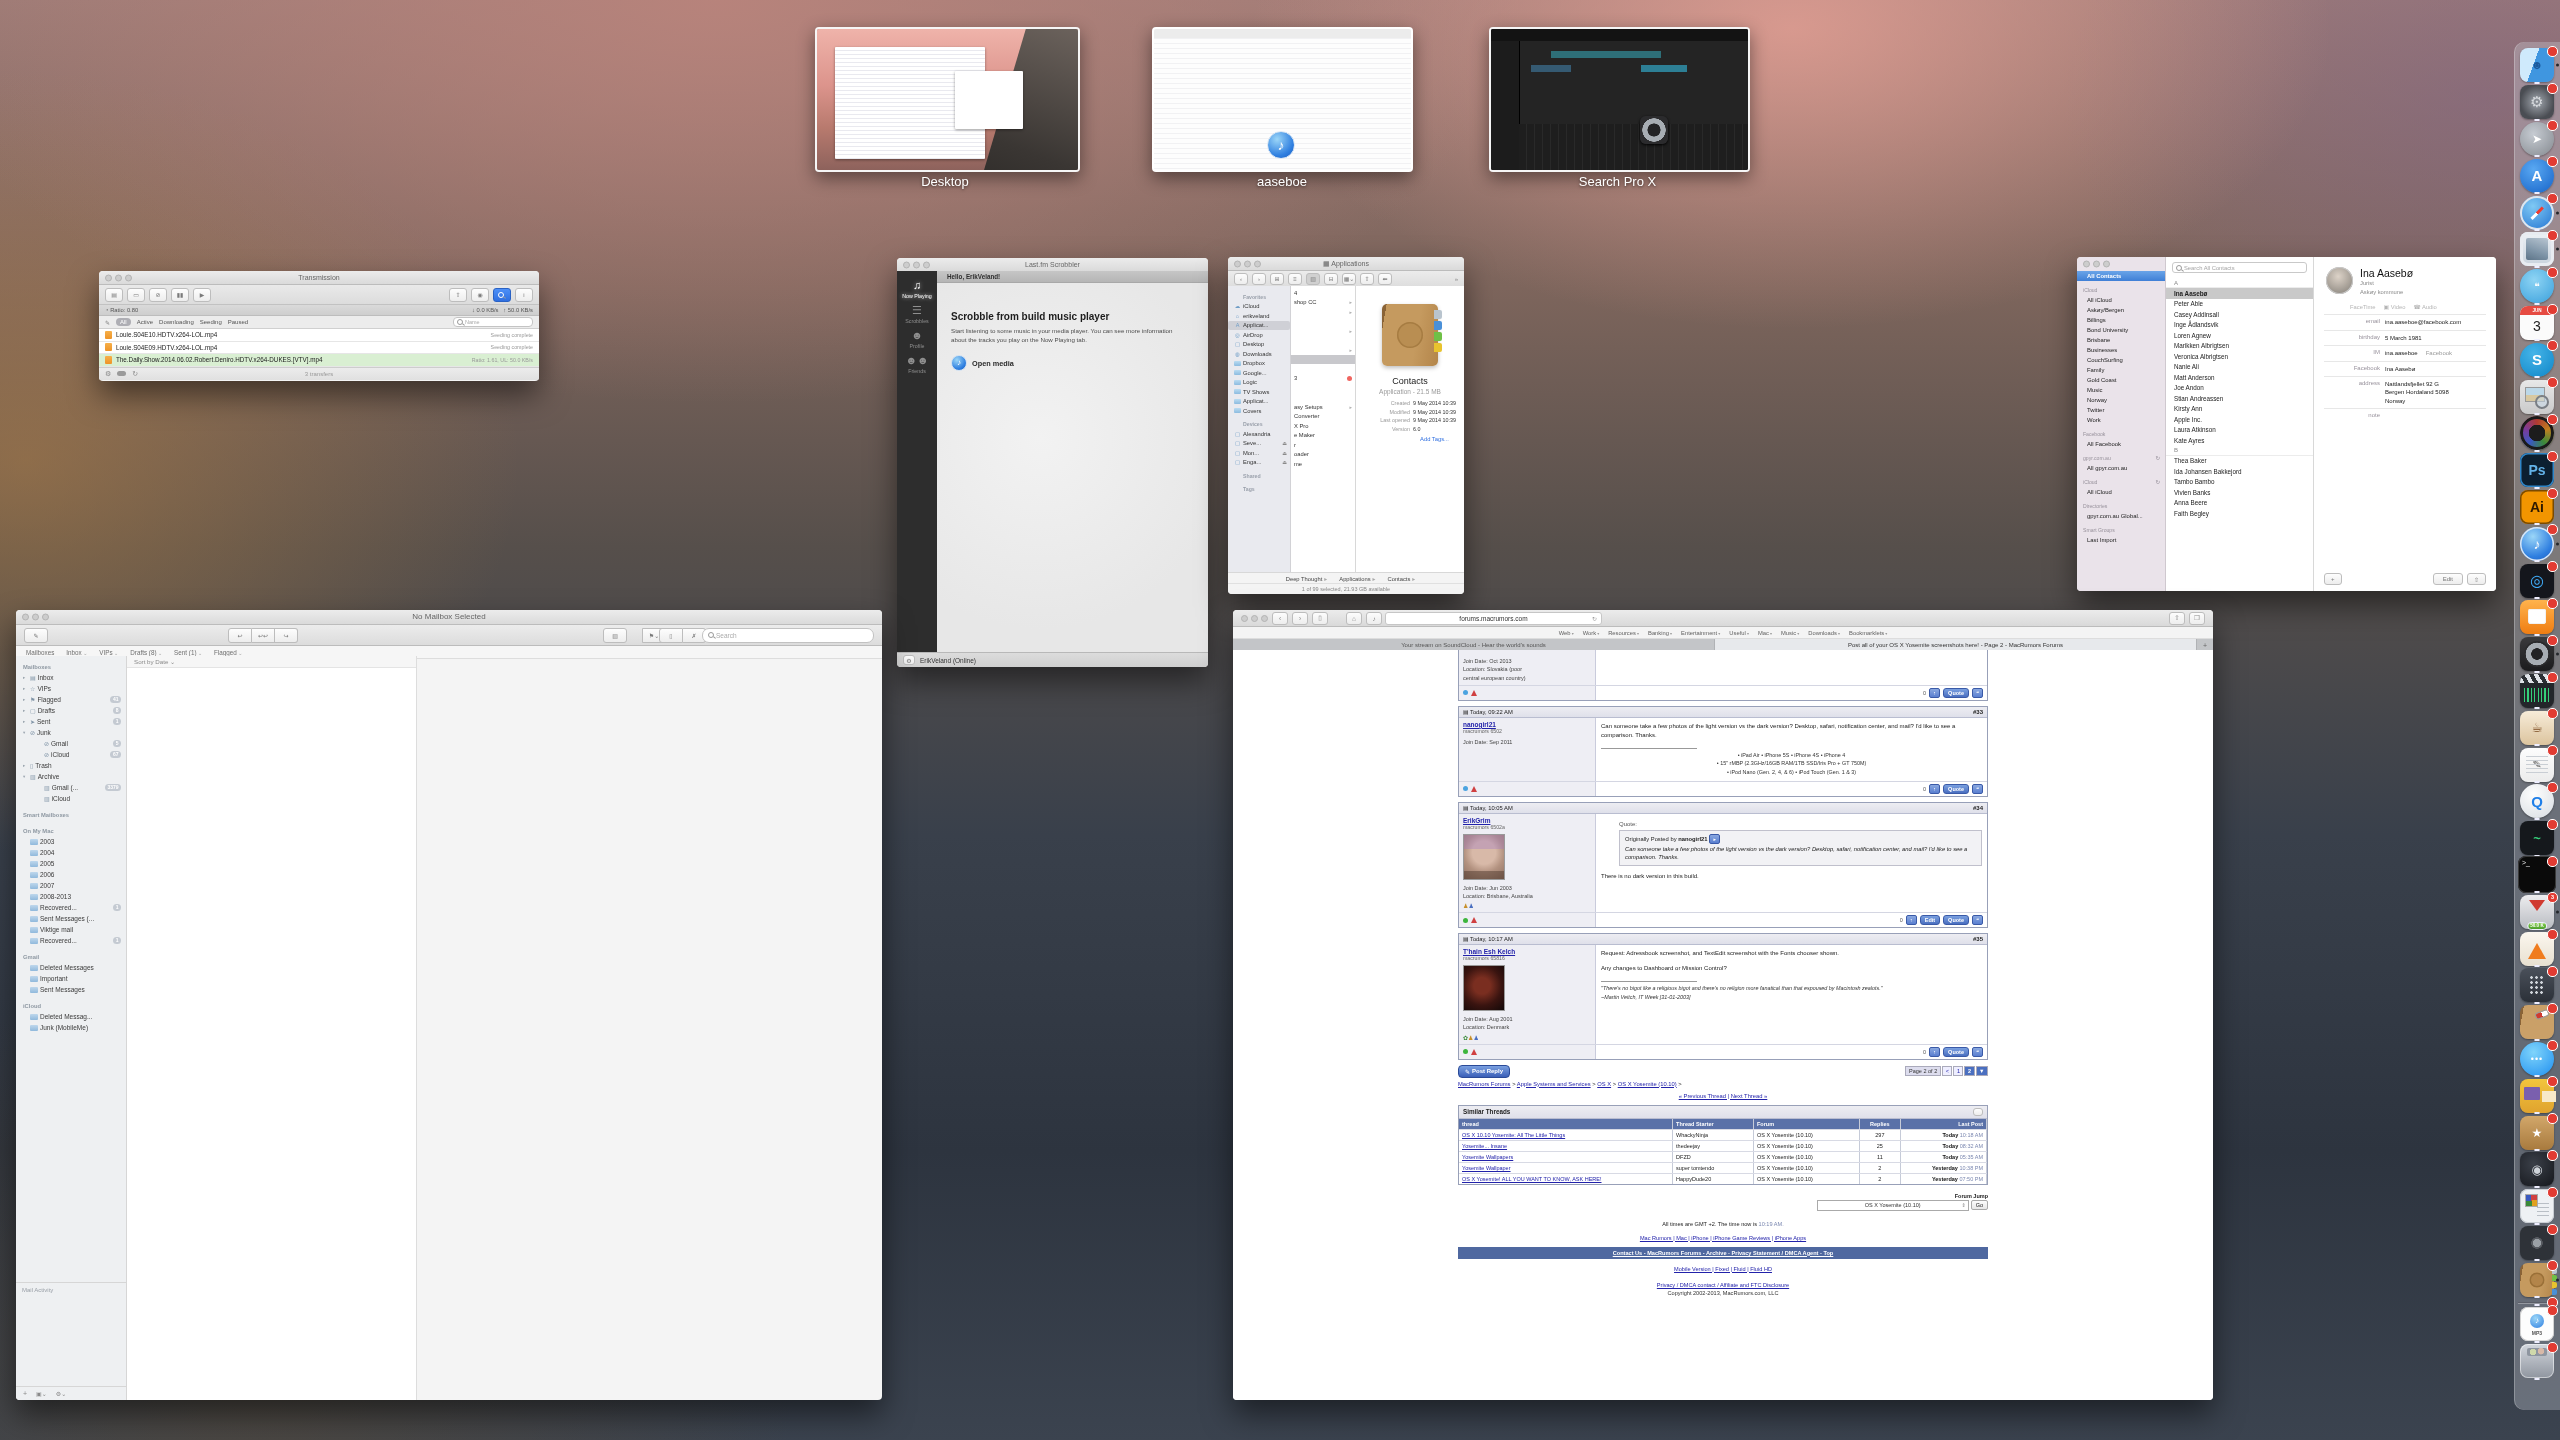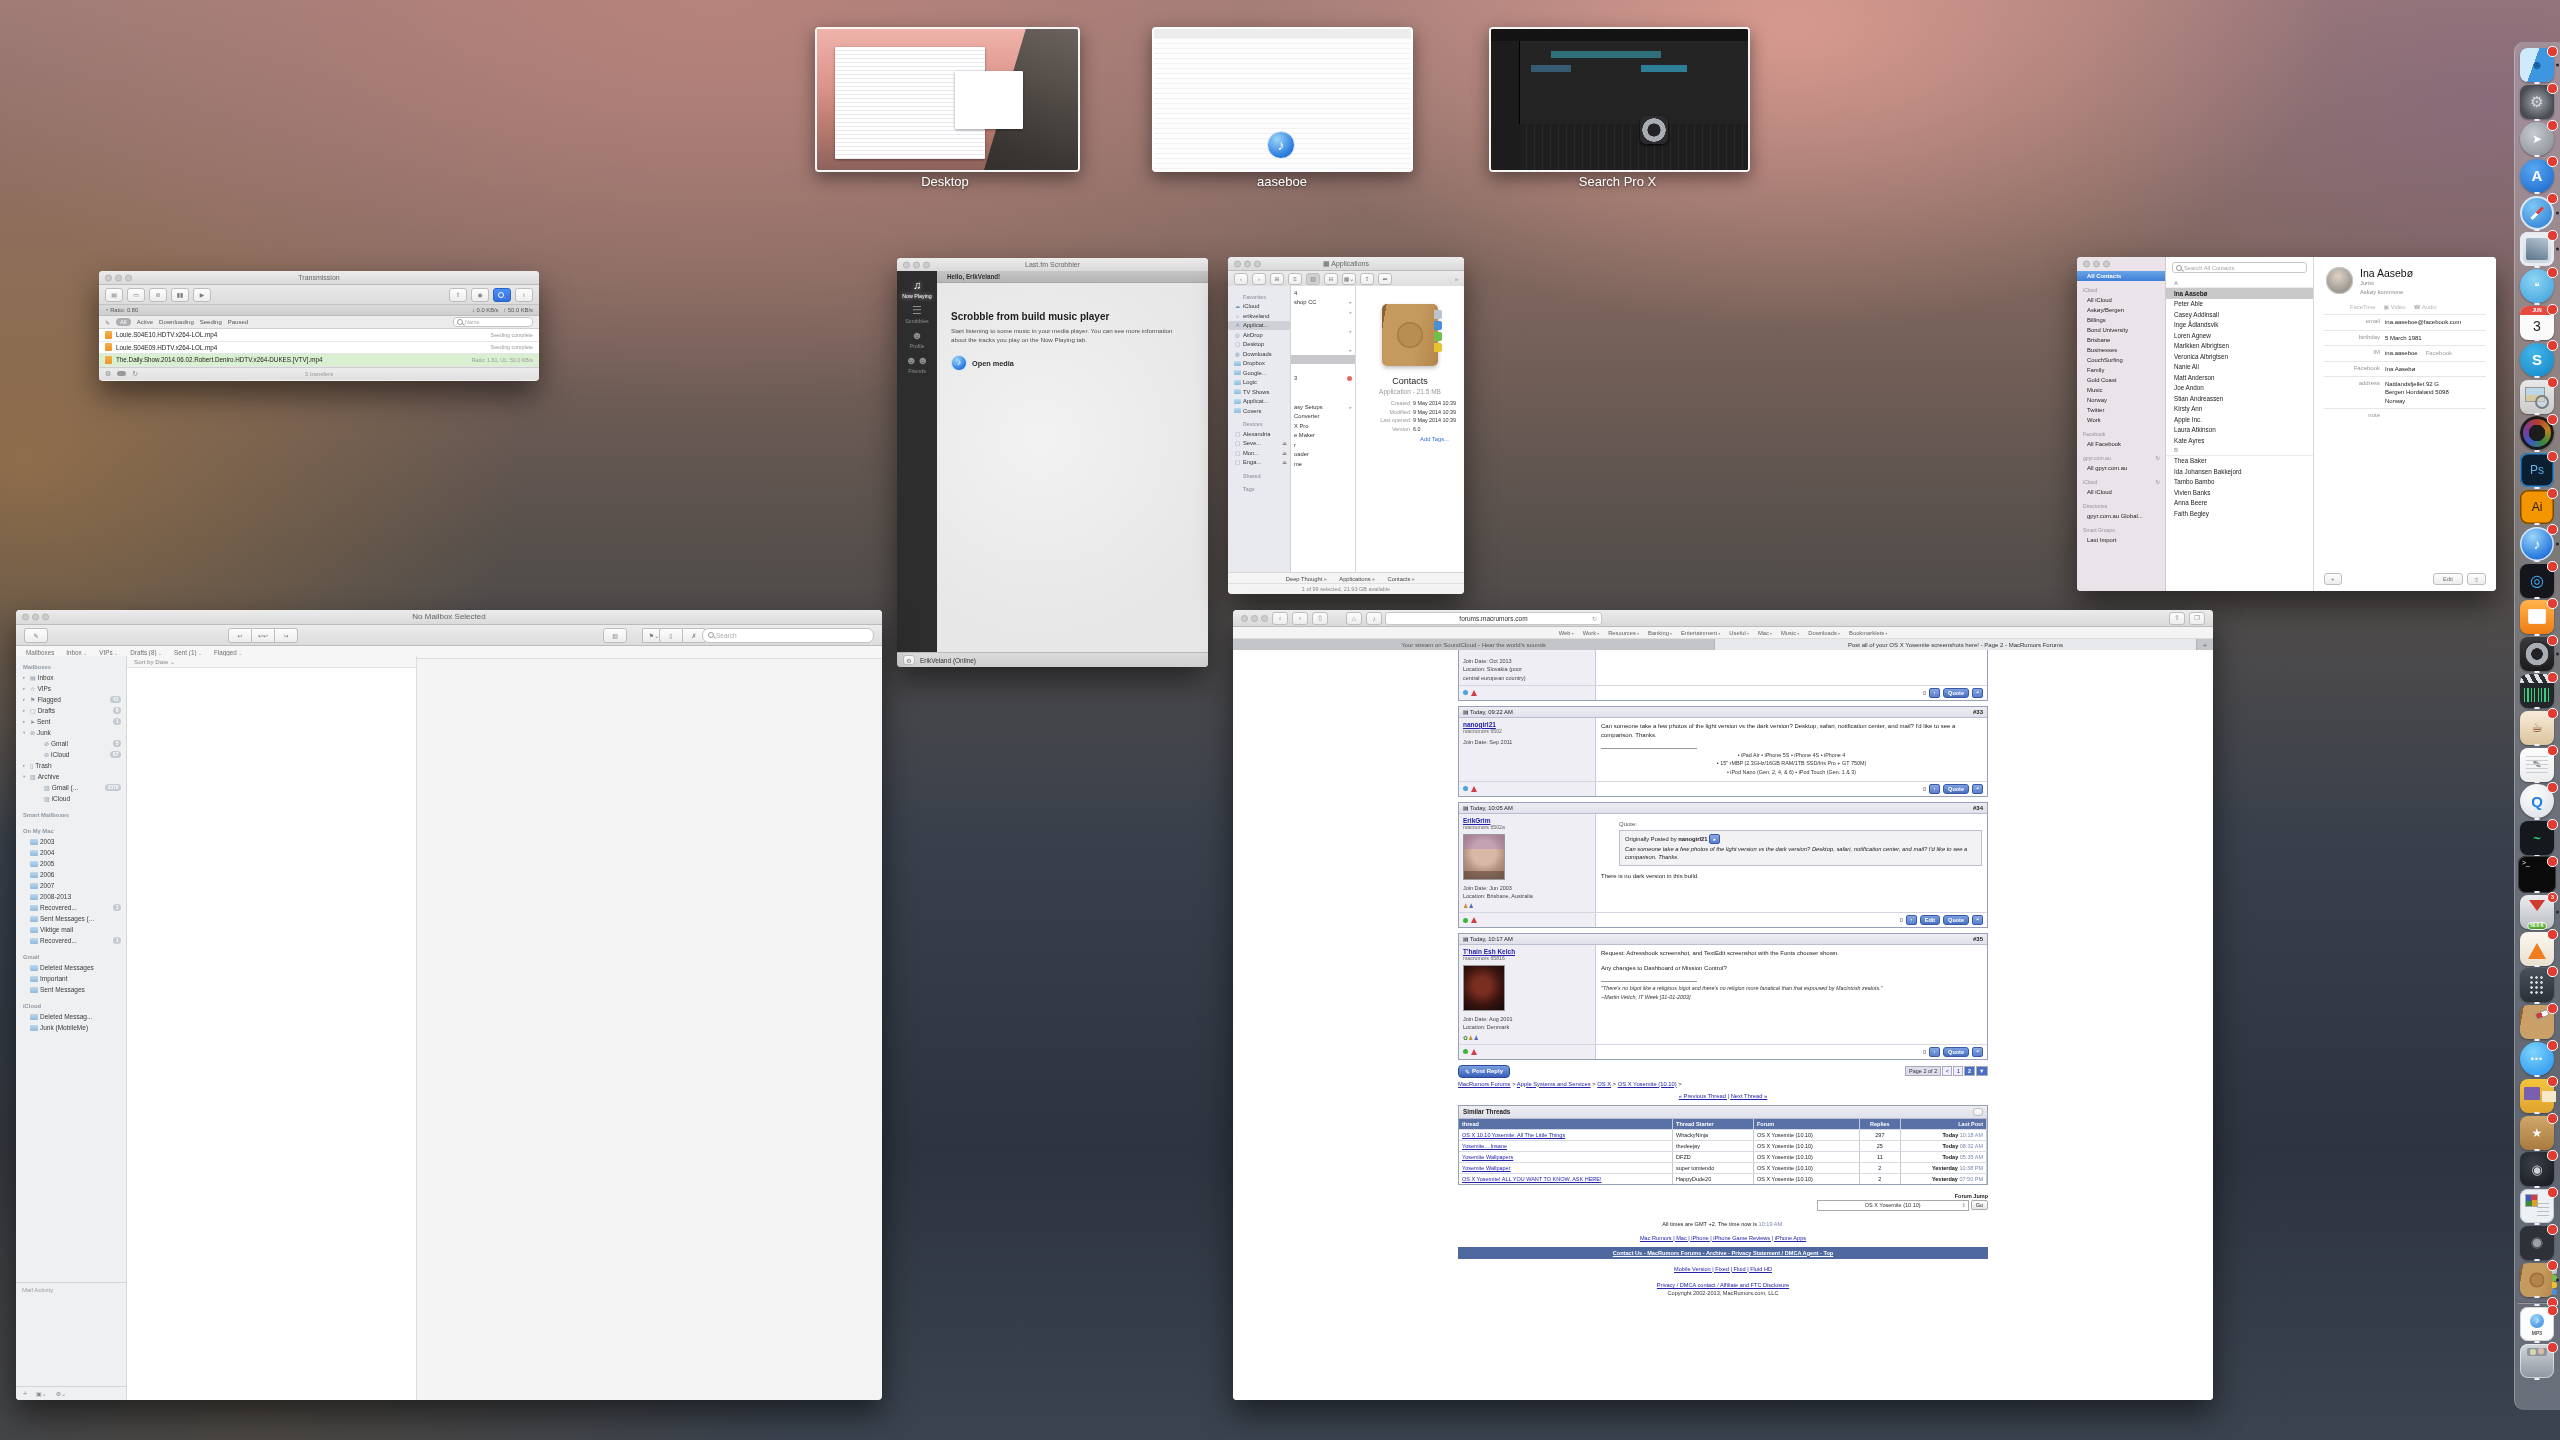--- a/index.html
+++ b/index.html
@@ -304,22 +304,22 @@
   [data-ic="calendar"] .g1{margin-top:8px}
   [data-ic="skype"]{border-radius:50%;background:radial-gradient(circle at 40% 30%,#45b4e8,#0f86c8);color:#fff;font-size:15px;font-weight:bold}
   [data-ic="preview"]{background:linear-gradient(#e8e8e8,#cacaca)}
   [data-ic="preview"]::before{content:"";position:absolute;left:5px;top:7px;width:18px;height:13px;
     background:linear-gradient(#bcd8e8 0 55%,#d8c8a0 55%);border:.8px solid #999}
   [data-ic="preview"]::after{content:"";position:absolute;right:5px;bottom:5px;width:10px;height:10px;border-radius:50%;
     border:2px solid #7a7f85;background:rgba(200,220,235,.5)}
   [data-ic="aperture"]{border-radius:50%;background:
      radial-gradient(circle,#1c1c1c 34%,transparent 35%),
      conic-gradient(#b03a30,#c08020,#3a8a3a,#3a5ac0,#7a3a9a,#b03a30);box-shadow:inset 0 0 0 3px #1a1a1a, 0 1px 2px rgba(0,0,0,.4)}
-  [data-ic="photoshop"]{background:#0c1f30;box-shadow:inset 0 0 0 1.5px #2f86c8;color:#63b2e8;font-size:12px;font-weight:normal}
-  [data-ic="illustrator"]{background:#f29500;box-shadow:inset 0 0 0 1.5px #7a4a00;color:#2e1a00;font-size:12px;font-weight:normal}
+  [data-ic="photoshop"]{background:#0c1f30;box-shadow:inset 0 0 0 1.5px #2f86c8;color:#63b2e8;font-size:14px;font-weight:bold}
+  [data-ic="illustrator"]{background:#f29500;box-shadow:inset 0 0 0 1.5px #7a4a00;color:#2e1a00;font-size:14px;font-weight:bold}
   [data-ic="itunes"]{border-radius:50%;background:radial-gradient(circle at 38% 28%,#9bd6f8,#2f7fe0 62%,#1a55b8);
     box-shadow:inset 0 0 0 1.5px #d9e6f4;color:#fff;font-size:14px}
   [data-ic="bluerings"]{background:#14161c;color:#3fa9f5;font-size:16px}
   [data-ic="ibooks"]{background:linear-gradient(#ffb34d,#ef7d12)}
   [data-ic="ibooks"]::after{content:"";position:absolute;left:8px;top:9px;width:18px;height:15px;background:#fff;
     border-radius:2px 2px 3px 3px;box-shadow:inset 0 0 0 1px #f2f2f2, inset 9px 0 0 -8.2px #e0872a}
   [data-ic="logic"]{background:linear-gradient(#3a3a3c,#1b1b1d);}
   [data-ic="logic"]::after{content:"";position:absolute;inset:4px;border-radius:50%;
     background:radial-gradient(circle,#222224 30%,#a7adb3 33% 60%,#2a2a2c 63%)}
   [data-ic="clapper"]{background:#23262a;flex-direction:column;overflow:hidden}

